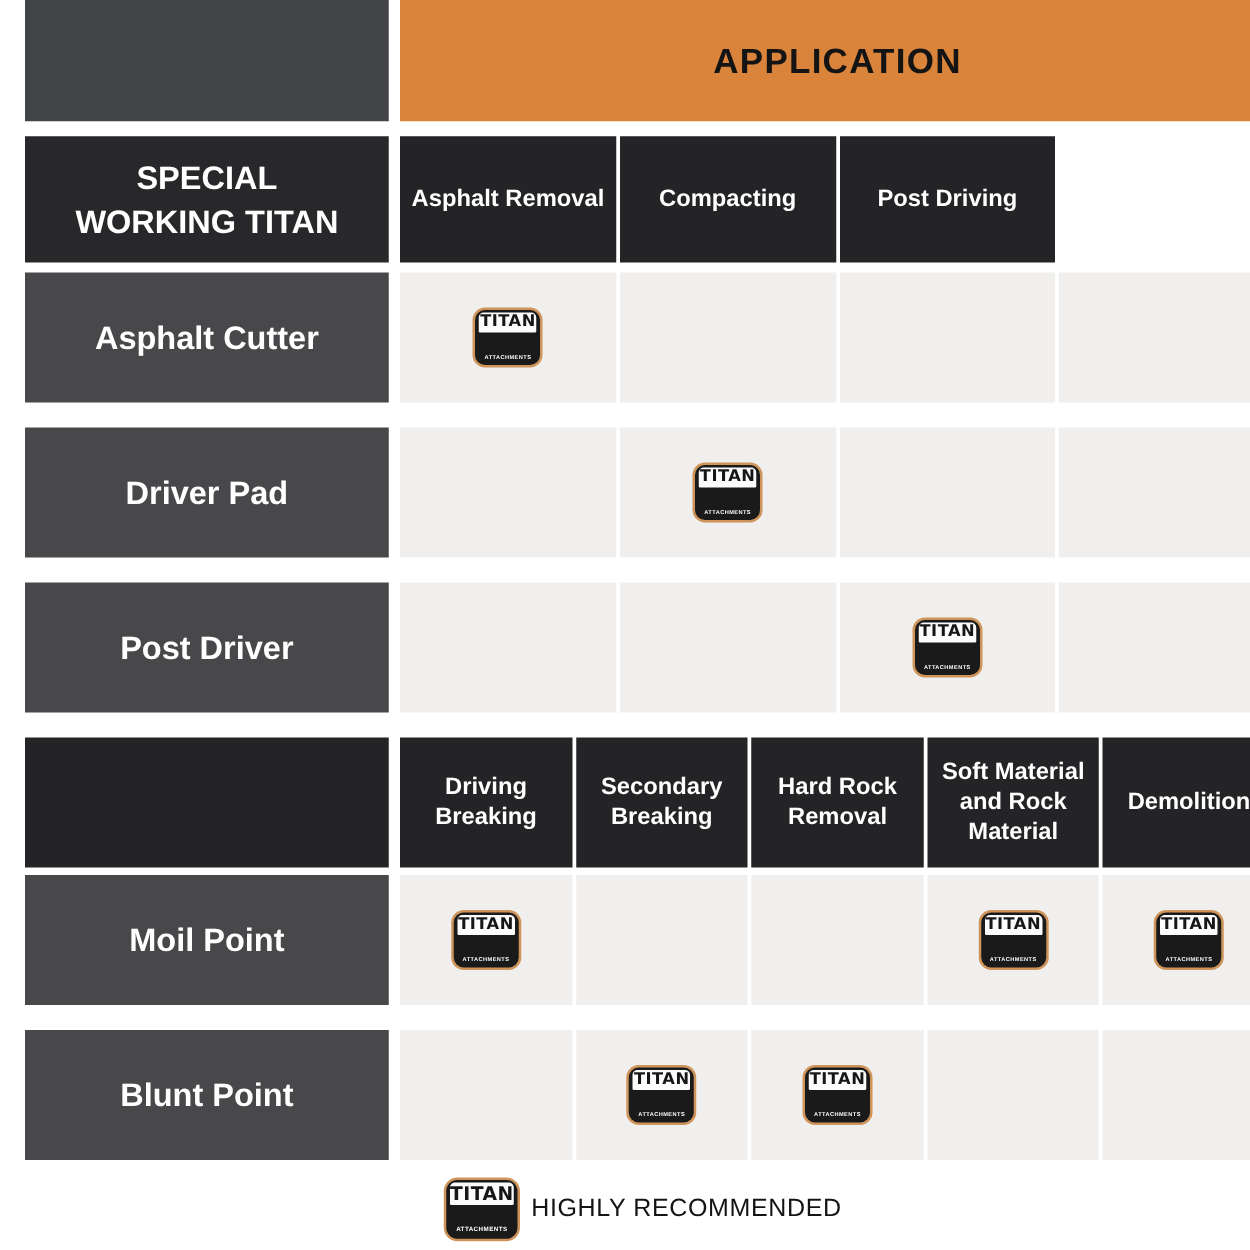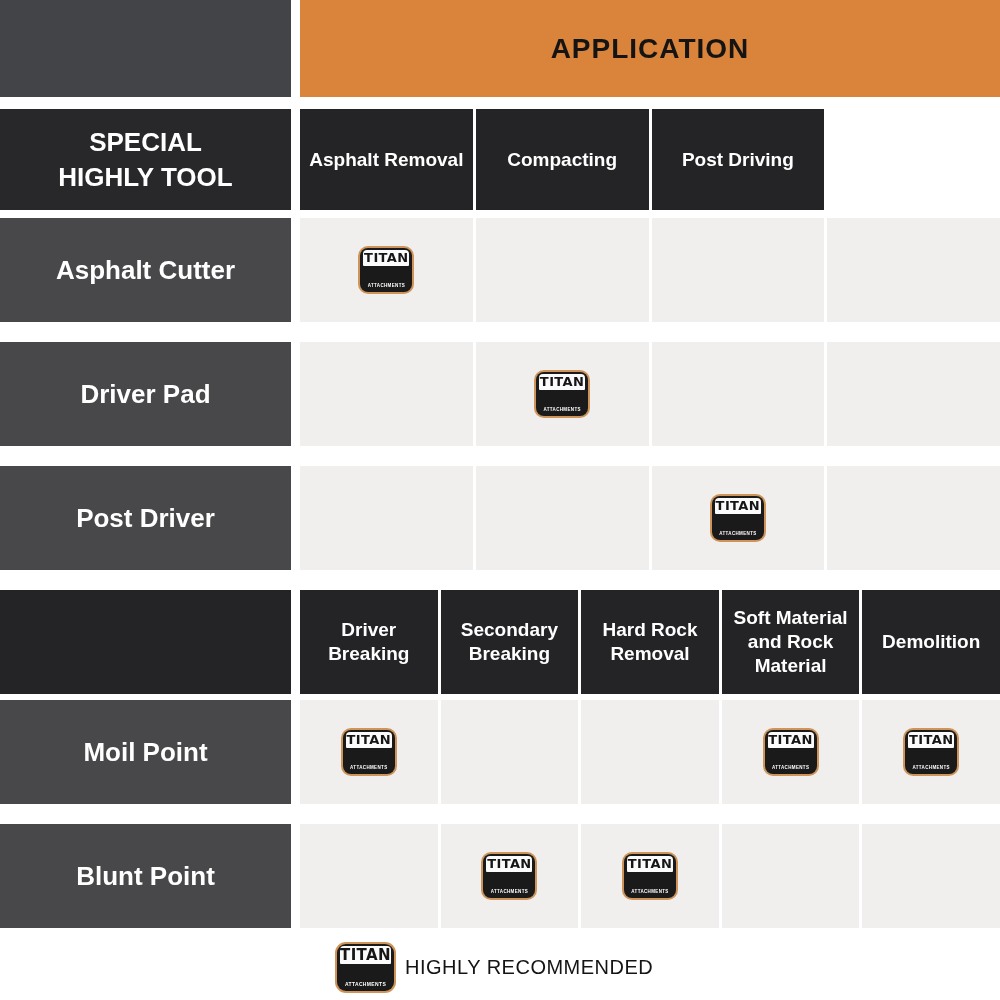--- a/index.html
+++ b/index.html
@@ -2,21 +2,21 @@
 <html><head>
 <meta charset="utf-8">
 <style>
   * { box-sizing: border-box; margin: 0; padding: 0; }
   html, body { background: #ffffff; }
   body {
     width: 1000px; height: 1000px;
     font-family: "Liberation Sans", sans-serif;
     position: relative; overflow: hidden;
   }
-  .page { width: 1000px; height: 1000px; background: #ffffff; }
+  .page { width: 1000px; height: 1000px; background: #ffffff; padding-left: 20px; }
 
   
   .band { display: flex; gap: 9px; width: 1000px; }
   .band-top      { height: 97px;  margin-bottom: 12px; }
   .band-header1  { height: 101px; margin-bottom: 8px; }
   .band-row      { height: 104px; margin-bottom: 20px; }
   .band-header2  { height: 104px; margin-bottom: 6px; }
 
   .left-col { width: 291px; flex: 0 0 291px; display: flex; align-items: center; justify-content: center; }
 
@@ -66,21 +66,21 @@
     <div class="left-col corner-box"></div>
     <div class="app-header">
       <span class="app-title">APPLICATION</span>
     </div>
   </div>
 
   <div class="band band-header1">
     <div class="left-col tool-header">
       <div>
         <div>SPECIAL</div>
-        <div>HIGHLY TOOL</div>
+        <div>WORKING TITAN</div>
       </div>
     </div>
     <div class="grid cols4">
       <div class="col-header">Asphalt Removal</div>
       <div class="col-header">Compacting</div>
       <div class="col-header">Post Driving</div>
     </div>
   </div>
 
   <div class="band band-row">
@@ -142,21 +142,21 @@
       </div>
       <div class="cell" data-marked="false">
         
       </div>
     </div>
   </div>
 
   <div class="band band-header2">
     <div class="left-col dark-box"></div>
     <div class="grid cols5">
-      <div class="col-header">Driver Breaking</div>
+      <div class="col-header">Driving Breaking</div>
       <div class="col-header">Secondary Breaking</div>
       <div class="col-header">Hard Rock Removal</div>
       <div class="col-header">Soft Material and Rock Material</div>
       <div class="col-header">Demolition</div>
     </div>
   </div>
 
   <div class="band band-row">
     <div class="left-col row-label">Moil Point</div>
     <div class="grid cols5">

